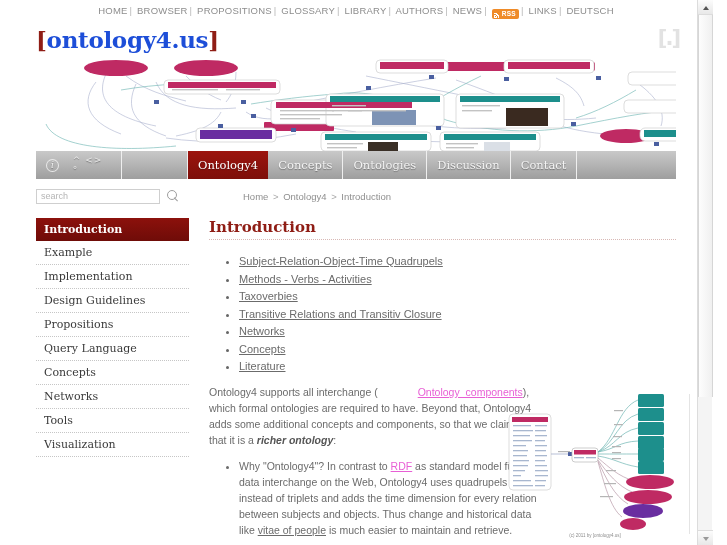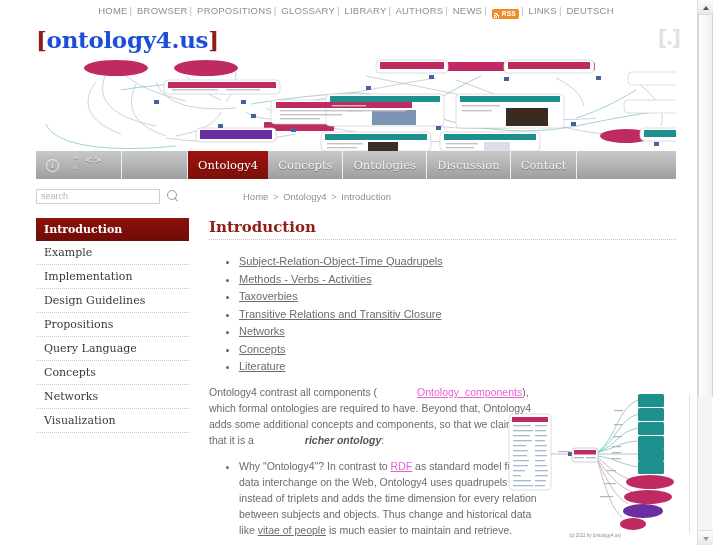--- a/index.html
+++ b/index.html
@@ -103,21 +103,21 @@
   .h1{
     font-family:"DejaVu Serif",serif;font-size:15px;font-weight:bold;
     color:#8f1d15;margin:0 0 3px 0;
   }
   .rule{border-bottom:1px dotted #d8b8b5;margin-bottom:15px;}
   .linklist{margin:0 0 0 0;padding:0 0 0 30px;list-style:disc;}
   .linklist li{margin:0 0 5.5px 0;color:#666;font-size:10.5px;}
   .linklist li a{color:#6b6b6b;text-decoration:underline;font-size:11px;}
   .para{font-size:10.5px;line-height:16px;color:#6b6b6b;margin:12px 0 0 0;width:323px;}
   .para a.pink{color:#e85fd5;text-decoration:underline;margin-left:40px;}
-  .para .rich{font-style:italic;font-weight:bold;color:#555;margin-left:48px;}
+  .para .rich{font-style:italic;font-weight:bold;color:#555;}
   .bullets{margin:10px 0 0 0;padding:0 0 0 30px;list-style:disc;width:330px;}
   .bullets li{font-size:10.5px;line-height:16px;color:#6b6b6b;}
   .bullets a.pink{color:#e85fd5;text-decoration:underline;}
   .bullets a.gray{color:#6b6b6b;text-decoration:underline;}
 
   
   .figure{position:absolute;right:-8px;top:168px;width:178px;}
   .figure svg{display:block;}
   .figcap{text-align:center;font-size:4.5px;color:#8d8d8d;margin-top:2px;
           font-family:"Liberation Sans",sans-serif;}
@@ -302,38 +302,39 @@
 
     <div class="sidebar">
       <div class="sb-item active">Introduction</div>
       <div class="sb-item">Example</div>
       <div class="sb-item">Implementation</div>
       <div class="sb-item">Design Guidelines</div>
       <div class="sb-item">Propositions</div>
       <div class="sb-item">Query Language</div>
       <div class="sb-item">Concepts</div>
       <div class="sb-item">Networks</div>
+      <div class="sb-item">Tools</div>
       <div class="sb-item">Visualization</div>
     </div>
 
     <div class="content">
       <h1 class="h1">Introduction</h1>
       <div class="rule"></div>
 
       <ul class="linklist">
         <li><a href="#">Subject-Relation-Object-Time Quadrupels</a></li>
         <li><a href="#">Methods - Verbs - Activities</a></li>
         <li><a href="#">Taxoverbies</a></li>
         <li><a href="#">Transitive Relations and Transitiv Closure</a></li>
         <li><a href="#">Networks</a></li>
         <li><a href="#">Concepts</a></li>
         <li><a href="#">Literature</a></li>
       </ul>
 
-      <p class="para"><span>Ontology4 contrast all components (</span><a class="pink" href="#">Ontology_components</a><span>), which formal ontologies are required to have. Beyond that, Ontology4 adds some additional concepts and components, so that we claim that it is a </span><span class="rich">richer ontology</span><span>:</span></p>
+      <p class="para"><span>Ontology4 supports all interchange (</span><a class="pink" href="#">Ontology_components</a><span>), which formal ontologies are required to have. Beyond that, Ontology4 adds some additional concepts and components, so that we claim that it is a </span><span class="rich">richer ontology</span><span>:</span></p>
 
       <ul class="bullets">
         <li><span>Why "Ontology4"? In contrast to </span><a class="pink" href="#">RDF</a><span> as standard model für data interchange on the Web, Ontology4 uses quadrupels instead of triplets and adds the time dimension for every relation between subjects and objects. Thus change and historical data like </span><a class="gray" href="#">vitae of people</a><span> is much easier to maintain and retrieve.</span></li>
       </ul>
 
       <div class="figrule"></div>
       <div class="figure">
         <svg width="178" height="145" viewBox="0 0 178 145">
 
           <rect x="3" y="28" width="42" height="76" rx="4" fill="#fff" stroke="#cfcfcf" stroke-width="0.7"></rect>

